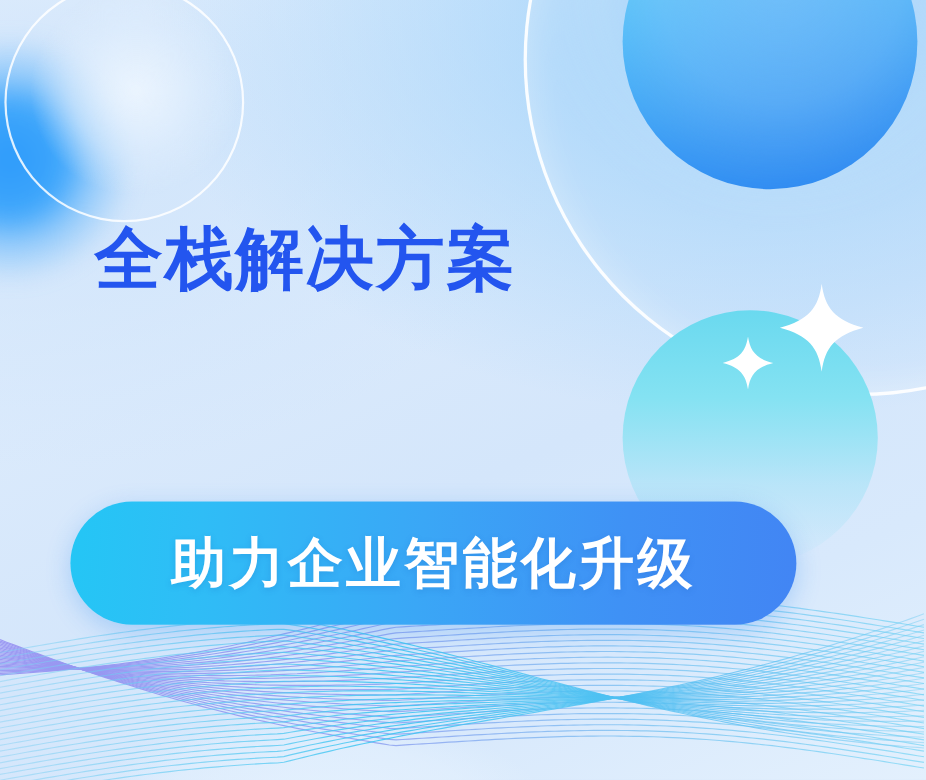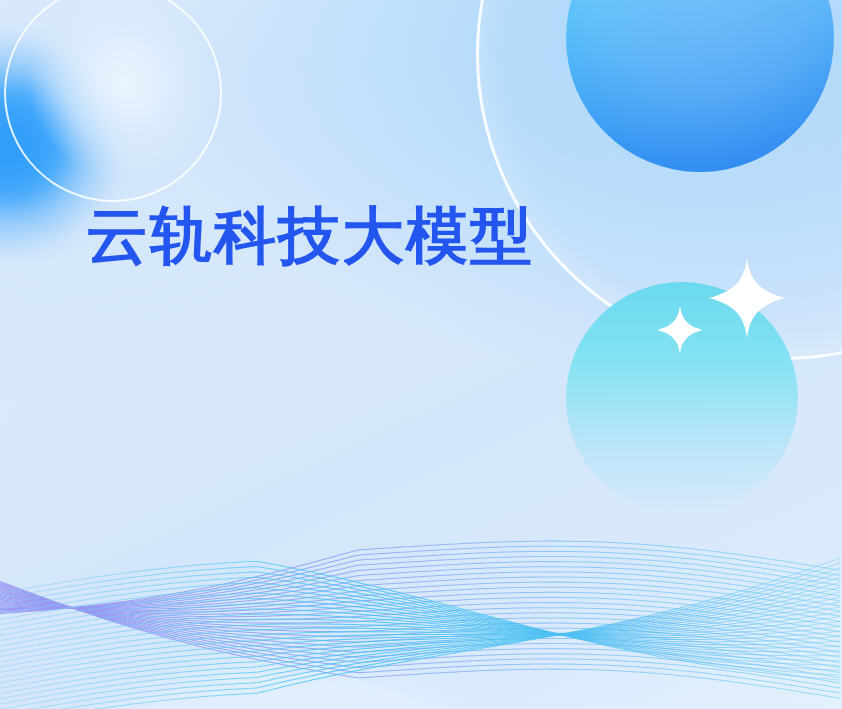--- a/index.html
+++ b/index.html
@@ -206,17 +206,20 @@
         <path d="M0.0 80.3 L6.0 79.2 L12.0 78.1 L18.0 77.1 L24.0 76.0 L30.0 75.0 L36.0 73.9 L42.0 72.9 L48.0 71.9 L54.0 70.9 L60.0 69.9 L66.0 68.9 L72.0 67.9 L78.0 67.0 L84.0 66.1 L90.0 65.1 L96.0 64.2 L102.0 63.4 L108.0 62.5 L114.0 61.6 L120.0 60.8 L126.0 60.0 L132.0 59.2 L138.0 58.5 L144.0 57.7 L150.0 57.0 L156.0 56.3 L162.0 55.7 L168.0 55.0 L174.0 54.4 L180.0 53.8 L186.0 53.2 L192.0 52.7 L198.0 52.2 L204.0 51.7 L210.0 51.2 L216.0 50.8 L222.0 50.4 L228.0 50.0 L234.0 49.6 L240.0 49.3 L246.0 49.0 L252.0 48.7 L258.0 48.6 L264.0 49.2 L270.0 49.9 L276.0 50.6 L282.0 51.4 L288.0 52.1 L294.0 52.9 L300.0 53.7 L306.0 54.5 L312.0 55.4 L318.0 56.2 L324.0 57.1 L330.0 58.0 L336.0 59.0 L342.0 59.9 L348.0 60.9 L354.0 61.9 L360.0 62.9 L366.0 63.9 L372.0 64.9 L378.0 66.0 L384.0 67.0 L390.0 68.1 L396.0 69.2 L402.0 70.3 L408.0 71.4 L414.0 72.6 L420.0 73.7 L426.0 74.8 L432.0 76.0 L438.0 77.2 L444.0 78.3 L450.0 79.5 L456.0 80.7 L462.0 81.8 L468.0 83.0 L474.0 84.2 L480.0 85.3 L486.0 86.5 L492.0 87.7 L498.0 88.9 L504.0 90.0 L510.0 91.2 L516.0 92.3 L522.0 93.5 L528.0 94.6 L534.0 95.7 L540.0 96.8 L546.0 97.9 L552.0 99.0 L558.0 100.1 L564.0 100.0 L570.0 99.2 L576.0 98.5 L582.0 97.7 L588.0 97.0 L594.0 96.2 L600.0 95.4 L606.0 94.5 L612.0 93.7 L618.0 92.8 L624.0 91.9 L630.0 91.0 L636.0 90.1 L642.0 89.1 L648.0 88.1 L654.0 87.1 L660.0 86.1 L666.0 85.0 L672.0 84.0 L678.0 82.9 L684.0 81.7 L690.0 80.6 L696.0 79.4 L702.0 78.2 L708.0 77.0 L714.0 75.7 L720.0 74.4 L726.0 73.1 L732.0 71.8 L738.0 70.4 L744.0 69.0 L750.0 67.6 L756.0 66.2 L762.0 64.7 L768.0 63.2 L774.0 61.7 L780.0 60.2 L786.0 58.6 L792.0 57.0 L798.0 55.4 L804.0 53.8 L810.0 52.1 L816.0 50.4 L822.0 48.7 L828.0 47.0 L834.0 45.3 L840.0 43.5"></path>
         <path d="M0.0 75.0 L6.0 73.9 L12.0 72.9 L18.0 71.8 L24.0 70.7 L30.0 69.7 L36.0 68.7 L42.0 67.6 L48.0 66.6 L54.0 65.6 L60.0 64.6 L66.0 63.6 L72.0 62.7 L78.0 61.7 L84.0 60.8 L90.0 59.9 L96.0 59.0 L102.0 58.1 L108.0 57.2 L114.0 56.4 L120.0 55.5 L126.0 54.7 L132.0 54.0 L138.0 53.2 L144.0 52.5 L150.0 51.7 L156.0 51.1 L162.0 50.4 L168.0 49.7 L174.0 49.1 L180.0 48.5 L186.0 48.0 L192.0 47.4 L198.0 46.9 L204.0 46.4 L210.0 45.9 L216.0 45.5 L222.0 45.1 L228.0 44.7 L234.0 44.3 L240.0 44.0 L246.0 43.7 L252.0 43.4 L258.0 43.3 L264.0 44.1 L270.0 44.9 L276.0 45.7 L282.0 46.5 L288.0 47.4 L294.0 48.3 L300.0 49.2 L306.0 50.1 L312.0 51.0 L318.0 52.0 L324.0 53.0 L330.0 54.0 L336.0 55.1 L342.0 56.1 L348.0 57.2 L354.0 58.3 L360.0 59.4 L366.0 60.5 L372.0 61.6 L378.0 62.8 L384.0 64.0 L390.0 65.2 L396.0 66.4 L402.0 67.6 L408.0 68.8 L414.0 70.0 L420.0 71.3 L426.0 72.5 L432.0 73.8 L438.0 75.0 L444.0 76.3 L450.0 77.6 L456.0 78.8 L462.0 80.1 L468.0 81.4 L474.0 82.7 L480.0 84.0 L486.0 85.2 L492.0 86.5 L498.0 87.8 L504.0 89.0 L510.0 90.3 L516.0 91.6 L522.0 92.8 L528.0 94.0 L534.0 95.3 L540.0 96.5 L546.0 97.7 L552.0 98.9 L558.0 100.1 L564.0 99.9 L570.0 99.1 L576.0 98.2 L582.0 97.4 L588.0 96.5 L594.0 95.6 L600.0 94.7 L606.0 93.7 L612.0 92.8 L618.0 91.8 L624.0 90.8 L630.0 89.8 L636.0 88.7 L642.0 87.7 L648.0 86.6 L654.0 85.5 L660.0 84.3 L666.0 83.2 L672.0 82.0 L678.0 80.8 L684.0 79.6 L690.0 78.3 L696.0 77.0 L702.0 75.7 L708.0 74.4 L714.0 73.0 L720.0 71.6 L726.0 70.2 L732.0 68.8 L738.0 67.3 L744.0 65.8 L750.0 64.3 L756.0 62.8 L762.0 61.2 L768.0 59.6 L774.0 58.0 L780.0 56.3 L786.0 54.7 L792.0 53.0 L798.0 51.3 L804.0 49.5 L810.0 47.8 L816.0 46.0 L822.0 44.2 L828.0 42.4 L834.0 40.5 L840.0 38.7"></path>
         <path d="M0.0 69.7 L6.0 68.6 L12.0 67.6 L18.0 66.5 L24.0 65.5 L30.0 64.4 L36.0 63.4 L42.0 62.3 L48.0 61.3 L54.0 60.3 L60.0 59.3 L66.0 58.4 L72.0 57.4 L78.0 56.4 L84.0 55.5 L90.0 54.6 L96.0 53.7 L102.0 52.8 L108.0 51.9 L114.0 51.1 L120.0 50.3 L126.0 49.5 L132.0 48.7 L138.0 47.9 L144.0 47.2 L150.0 46.5 L156.0 45.8 L162.0 45.1 L168.0 44.5 L174.0 43.8 L180.0 43.2 L186.0 42.7 L192.0 42.1 L198.0 41.6 L204.0 41.1 L210.0 40.7 L216.0 40.2 L222.0 39.8 L228.0 39.4 L234.0 39.0 L240.0 38.7 L246.0 38.4 L252.0 38.1 L258.0 38.1 L264.0 38.9 L270.0 39.8 L276.0 40.7 L282.0 41.7 L288.0 42.6 L294.0 43.6 L300.0 44.6 L306.0 45.7 L312.0 46.7 L318.0 47.8 L324.0 48.9 L330.0 50.0 L336.0 51.2 L342.0 52.3 L348.0 53.5 L354.0 54.7 L360.0 55.9 L366.0 57.1 L372.0 58.4 L378.0 59.6 L384.0 60.9 L390.0 62.2 L396.0 63.5 L402.0 64.8 L408.0 66.1 L414.0 67.5 L420.0 68.8 L426.0 70.2 L432.0 71.5 L438.0 72.9 L444.0 74.3 L450.0 75.7 L456.0 77.0 L462.0 78.4 L468.0 79.8 L474.0 81.2 L480.0 82.6 L486.0 83.9 L492.0 85.3 L498.0 86.7 L504.0 88.1 L510.0 89.4 L516.0 90.8 L522.0 92.1 L528.0 93.5 L534.0 94.8 L540.0 96.1 L546.0 97.5 L552.0 98.8 L558.0 100.0 L564.0 99.8 L570.0 98.9 L576.0 97.9 L582.0 97.0 L588.0 96.0 L594.0 95.0 L600.0 94.0 L606.0 92.9 L612.0 91.9 L618.0 90.8 L624.0 89.7 L630.0 88.6 L636.0 87.4 L642.0 86.2 L648.0 85.1 L654.0 83.8 L660.0 82.6 L666.0 81.3 L672.0 80.0 L678.0 78.7 L684.0 77.4 L690.0 76.0 L696.0 74.6 L702.0 73.2 L708.0 71.8 L714.0 70.3 L720.0 68.8 L726.0 67.3 L732.0 65.8 L738.0 64.2 L744.0 62.6 L750.0 61.0 L756.0 59.3 L762.0 57.7 L768.0 56.0 L774.0 54.2 L780.0 52.5 L786.0 50.7 L792.0 48.9 L798.0 47.1 L804.0 45.3 L810.0 43.4 L816.0 41.5 L822.0 39.6 L828.0 37.7 L834.0 35.7 L840.0 33.8"></path>
         <path d="M0.0 64.4 L6.0 63.4 L12.0 62.3 L18.0 61.2 L24.0 60.2 L30.0 59.1 L36.0 58.1 L42.0 57.1 L48.0 56.1 L54.0 55.0 L60.0 54.1 L66.0 53.1 L72.0 52.1 L78.0 51.2 L84.0 50.2 L90.0 49.3 L96.0 48.4 L102.0 47.5 L108.0 46.7 L114.0 45.8 L120.0 45.0 L126.0 44.2 L132.0 43.4 L138.0 42.6 L144.0 41.9 L150.0 41.2 L156.0 40.5 L162.0 39.8 L168.0 39.2 L174.0 38.6 L180.0 38.0 L186.0 37.4 L192.0 36.8 L198.0 36.3 L204.0 35.8 L210.0 35.4 L216.0 34.9 L222.0 34.5 L228.0 34.1 L234.0 33.8 L240.0 33.4 L246.0 33.1 L252.0 32.8 L258.0 32.8 L264.0 33.8 L270.0 34.8 L276.0 35.8 L282.0 36.8 L288.0 37.9 L294.0 39.0 L300.0 40.1 L306.0 41.2 L312.0 42.4 L318.0 43.6 L324.0 44.8 L330.0 46.0 L336.0 47.2 L342.0 48.5 L348.0 49.8 L354.0 51.1 L360.0 52.4 L366.0 53.8 L372.0 55.1 L378.0 56.5 L384.0 57.8 L390.0 59.2 L396.0 60.7 L402.0 62.1 L408.0 63.5 L414.0 64.9 L420.0 66.4 L426.0 67.8 L432.0 69.3 L438.0 70.8 L444.0 72.3 L450.0 73.7 L456.0 75.2 L462.0 76.7 L468.0 78.2 L474.0 79.7 L480.0 81.2 L486.0 82.7 L492.0 84.1 L498.0 85.6 L504.0 87.1 L510.0 88.6 L516.0 90.0 L522.0 91.5 L528.0 92.9 L534.0 94.4 L540.0 95.8 L546.0 97.2 L552.0 98.6 L558.0 100.0 L564.0 99.8 L570.0 98.7 L576.0 97.7 L582.0 96.6 L588.0 95.5 L594.0 94.4 L600.0 93.3 L606.0 92.1 L612.0 91.0 L618.0 89.8 L624.0 88.6 L630.0 87.3 L636.0 86.1 L642.0 84.8 L648.0 83.5 L654.0 82.2 L660.0 80.9 L666.0 79.5 L672.0 78.1 L678.0 76.7 L684.0 75.2 L690.0 73.8 L696.0 72.3 L702.0 70.8 L708.0 69.2 L714.0 67.6 L720.0 66.0 L726.0 64.4 L732.0 62.8 L738.0 61.1 L744.0 59.4 L750.0 57.7 L756.0 55.9 L762.0 54.1 L768.0 52.3 L774.0 50.5 L780.0 48.7 L786.0 46.8 L792.0 44.9 L798.0 43.0 L804.0 41.0 L810.0 39.1 L816.0 37.1 L822.0 35.1 L828.0 33.0 L834.0 31.0 L840.0 28.9"></path>
         <path d="M0.0 59.2 L6.0 58.1 L12.0 57.0 L18.0 56.0 L24.0 54.9 L30.0 53.9 L36.0 52.8 L42.0 51.8 L48.0 50.8 L54.0 49.8 L60.0 48.8 L66.0 47.8 L72.0 46.8 L78.0 45.9 L84.0 44.9 L90.0 44.0 L96.0 43.1 L102.0 42.2 L108.0 41.4 L114.0 40.5 L120.0 39.7 L126.0 38.9 L132.0 38.1 L138.0 37.4 L144.0 36.6 L150.0 35.9 L156.0 35.2 L162.0 34.5 L168.0 33.9 L174.0 33.3 L180.0 32.7 L186.0 32.1 L192.0 31.6 L198.0 31.1 L204.0 30.6 L210.0 30.1 L216.0 29.7 L222.0 29.2 L228.0 28.8 L234.0 28.5 L240.0 28.1 L246.0 27.8 L252.0 27.6 L258.0 27.5 L264.0 28.6 L270.0 29.7 L276.0 30.8 L282.0 32.0 L288.0 33.2 L294.0 34.4 L300.0 35.6 L306.0 36.8 L312.0 38.1 L318.0 39.4 L324.0 40.7 L330.0 42.0 L336.0 43.3 L342.0 44.7 L348.0 46.1 L354.0 47.5 L360.0 48.9 L366.0 50.4 L372.0 51.8 L378.0 53.3 L384.0 54.8 L390.0 56.3 L396.0 57.8 L402.0 59.3 L408.0 60.9 L414.0 62.4 L420.0 64.0 L426.0 65.5 L432.0 67.1 L438.0 68.7 L444.0 70.2 L450.0 71.8 L456.0 73.4 L462.0 75.0 L468.0 76.6 L474.0 78.2 L480.0 79.8 L486.0 81.4 L492.0 83.0 L498.0 84.5 L504.0 86.1 L510.0 87.7 L516.0 89.3 L522.0 90.8 L528.0 92.4 L534.0 93.9 L540.0 95.4 L546.0 97.0 L552.0 98.5 L558.0 100.0 L564.0 99.7 L570.0 98.5 L576.0 97.4 L582.0 96.2 L588.0 95.0 L594.0 93.8 L600.0 92.6 L606.0 91.3 L612.0 90.0 L618.0 88.8 L624.0 87.4 L630.0 86.1 L636.0 84.8 L642.0 83.4 L648.0 82.0 L654.0 80.6 L660.0 79.1 L666.0 77.6 L672.0 76.1 L678.0 74.6 L684.0 73.1 L690.0 71.5 L696.0 69.9 L702.0 68.3 L708.0 66.6 L714.0 65.0 L720.0 63.3 L726.0 61.5 L732.0 59.8 L738.0 58.0 L744.0 56.2 L750.0 54.4 L756.0 52.5 L762.0 50.6 L768.0 48.7 L774.0 46.8 L780.0 44.8 L786.0 42.9 L792.0 40.8 L798.0 38.8 L804.0 36.8 L810.0 34.7 L816.0 32.6 L822.0 30.5 L828.0 28.4 L834.0 26.2 L840.0 24.0"></path>
       </g>
   </svg>
 
   <div class="content">
     <div class="title">
-      <span>云轨科技大模型</span>
+      <span>全栈解决方案</span>
     </div>
 
+    <div class="cta">
+      <span class="cta-label">助力企业智能化升级</span>
+    </div>
   </div>
 </div>
 
 </body></html>

